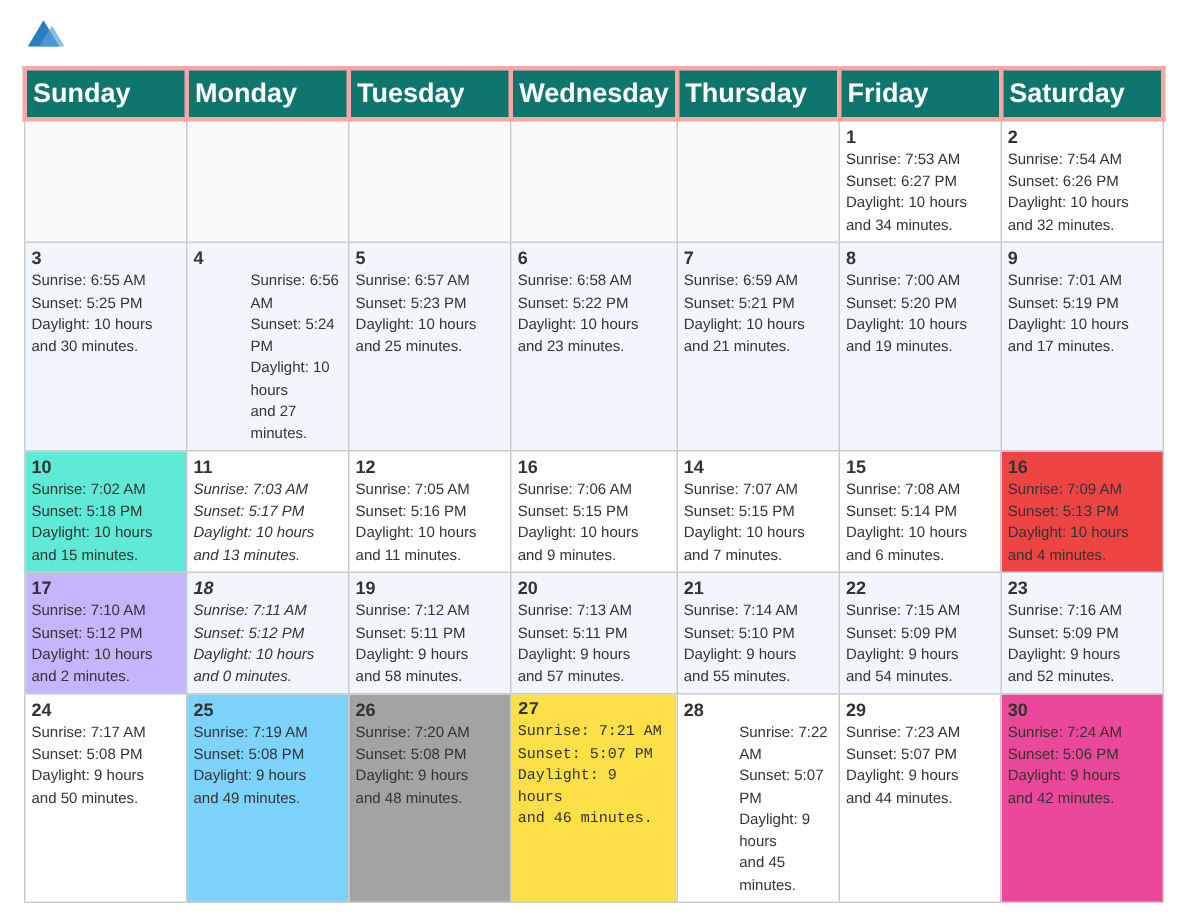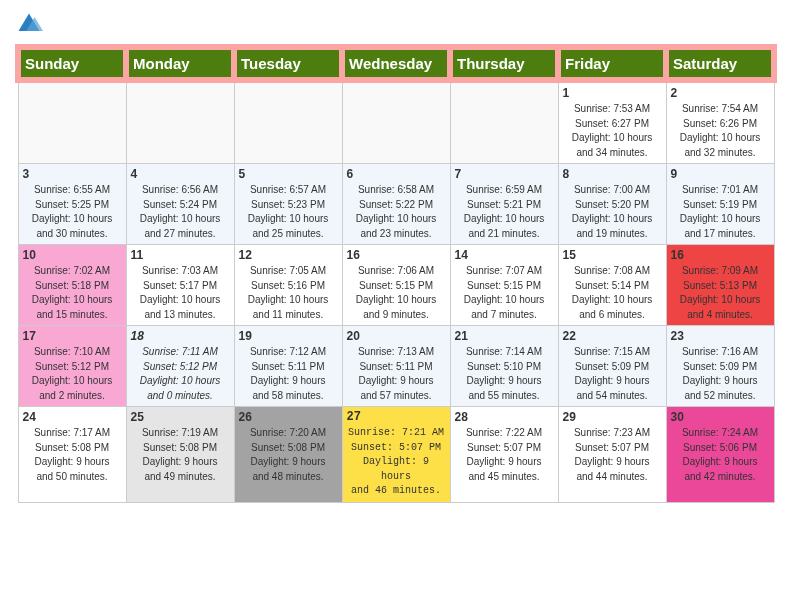--- a/index.html
+++ b/index.html
@@ -9,43 +9,43 @@
     .logo { display: flex; align-items: center; }
     .logo-text { display: flex; flex-direction: column; line-height: 1.1; }
     .logo-general { font-size: 15px; font-weight: bold; color: #333; }
     .logo-blue { font-size: 15px; font-weight: bold; color: #2a7fc1; }
     .logo-icon { width: 28px; height: 28px; margin-right: 3px; }
     .title-section { text-align: right; }
     .month-title { font-size: 32px; font-weight: bold; color: #333; }
     .location { font-size: 14px; color: #555; margin-top: 2px; }
     .calendar { width: 100%; border-collapse: collapse; }
     .calendar th {
-      background: #4d7c0f;
+      background: #0f766e;
       color: #fff;
-      font-size: 15px;
+      font-size: 18px;
       font-weight: bold;
       padding: 5px 4px;
       text-align: left;
-      border: 6px solid #fca5a5;
+      border: 3px solid #fca5a5;
     }
     .calendar td {
       vertical-align: top;
       border: 1px solid #ccc;
       padding: 3px 4px;
       width: 14.28%;
       min-height: 80px;
       font-size: 10.5px;
       color: #333;
       background: #fff;
     }
     .calendar td.empty { background: #f9f9f9; }
     .calendar tr:nth-child(even) td { background: #f2f7fb; }
     .calendar tr:nth-child(even) td.empty { background: #eef3f8; }
     .day-num { font-size: 12px; font-weight: bold; margin-bottom: 2px; }
-    .day-info { font-size: 10px; line-height: 1.45; color: #333; text-align: center; }
+    .day-info { font-size: 10px; line-height: 1.45; color: #333; }
   </style>
 </head>
 <body>
 
 <div class="page">
   <div class="header">
     <div class="logo">
       <svg class="logo-icon" viewBox="0 0 40 40">
         <polygon points="20,5 35,30 5,30" fill="#2a7fc1"></polygon>
         <polygon points="28,10 40,30 16,30" fill="#5ba3d9" opacity="0.7"></polygon>
@@ -98,21 +98,21 @@
         <tr>
           <td style="background: rgb(240, 246, 251);">
             <div class="day-num">3</div>
             <div class="day-info" style="white-space: pre-line;">Sunrise: 6:55 AM
 Sunset: 5:25 PM
 Daylight: 10 hours
 and 30 minutes.</div>
           </td>
           <td style="background: rgb(240, 246, 251);">
             <div class="day-num">4</div>
-            <div class="day-info" style="white-space: pre-line;">Sunrise: 6:56 AM
+            <div class="day-info" style="white-space: pre-line; margin-left: 38px;">Sunrise: 6:56 AM
 Sunset: 5:24 PM
 Daylight: 10 hours
 and 27 minutes.</div>
           </td>
           <td style="background: rgb(240, 246, 251);">
             <div class="day-num">5</div>
             <div class="day-info" style="white-space: pre-line;">Sunrise: 6:57 AM
 Sunset: 5:23 PM
 Daylight: 10 hours
 and 25 minutes.</div>
@@ -140,30 +140,30 @@
           </td>
           <td style="background: rgb(240, 246, 251);">
             <div class="day-num">9</div>
             <div class="day-info" style="white-space: pre-line;">Sunrise: 7:01 AM
 Sunset: 5:19 PM
 Daylight: 10 hours
 and 17 minutes.</div>
           </td>
         </tr>
         <tr>
-          <td style="background: #f9a8d4;">
+          <td style="background: #5eead4;">
             <div class="day-num">10</div>
             <div class="day-info" style="white-space: pre-line;">Sunrise: 7:02 AM
 Sunset: 5:18 PM
 Daylight: 10 hours
 and 15 minutes.</div>
           </td>
           <td style="background: rgb(255, 255, 255);">
             <div class="day-num">11</div>
-            <div class="day-info" style="white-space: pre-line;">Sunrise: 7:03 AM
+            <div class="day-info" style="white-space: pre-line; font-style: italic;">Sunrise: 7:03 AM
 Sunset: 5:17 PM
 Daylight: 10 hours
 and 13 minutes.</div>
           </td>
           <td style="background: rgb(255, 255, 255);">
             <div class="day-num">12</div>
             <div class="day-info" style="white-space: pre-line;">Sunrise: 7:05 AM
 Sunset: 5:16 PM
 Daylight: 10 hours
 and 11 minutes.</div>
@@ -191,21 +191,21 @@
           </td>
           <td style="background: #ef4444;">
             <div class="day-num">16</div>
             <div class="day-info" style="white-space: pre-line;">Sunrise: 7:09 AM
 Sunset: 5:13 PM
 Daylight: 10 hours
 and 4 minutes.</div>
           </td>
         </tr>
         <tr>
-          <td style="background: #f9a8d4;">
+          <td style="background: #c4b5fd;">
             <div class="day-num">17</div>
             <div class="day-info" style="white-space: pre-line;">Sunrise: 7:10 AM
 Sunset: 5:12 PM
 Daylight: 10 hours
 and 2 minutes.</div>
           </td>
           <td style="background: rgb(240, 246, 251); font-style: italic;">
             <div class="day-num">18</div>
             <div class="day-info" style="white-space: pre-line;">Sunrise: 7:11 AM
 Sunset: 5:12 PM
@@ -249,21 +249,21 @@
           </td>
         </tr>
         <tr>
           <td style="background: rgb(255, 255, 255);">
             <div class="day-num">24</div>
             <div class="day-info" style="white-space: pre-line;">Sunrise: 7:17 AM
 Sunset: 5:08 PM
 Daylight: 9 hours
 and 50 minutes.</div>
           </td>
-          <td style="background: #e5e5e5;">
+          <td style="background: #7dd3fc;">
             <div class="day-num">25</div>
             <div class="day-info" style="white-space: pre-line;">Sunrise: 7:19 AM
 Sunset: 5:08 PM
 Daylight: 9 hours
 and 49 minutes.</div>
           </td>
           <td style="background: #a3a3a3;">
             <div class="day-num">26</div>
             <div class="day-info" style="white-space: pre-line;">Sunrise: 7:20 AM
 Sunset: 5:08 PM
@@ -272,21 +272,21 @@
           </td>
           <td style="background: #fde047; font-family: Liberation Mono, monospace;">
             <div class="day-num">27</div>
             <div class="day-info" style="white-space: pre-line;">Sunrise: 7:21 AM
 Sunset: 5:07 PM
 Daylight: 9 hours
 and 46 minutes.</div>
           </td>
           <td style="background: rgb(255, 255, 255);">
             <div class="day-num">28</div>
-            <div class="day-info" style="white-space: pre-line;">Sunrise: 7:22 AM
+            <div class="day-info" style="white-space: pre-line; margin-left: 37px;">Sunrise: 7:22 AM
 Sunset: 5:07 PM
 Daylight: 9 hours
 and 45 minutes.</div>
           </td>
           <td style="background: rgb(255, 255, 255);">
             <div class="day-num">29</div>
             <div class="day-info" style="white-space: pre-line;">Sunrise: 7:23 AM
 Sunset: 5:07 PM
 Daylight: 9 hours
 and 44 minutes.</div>

